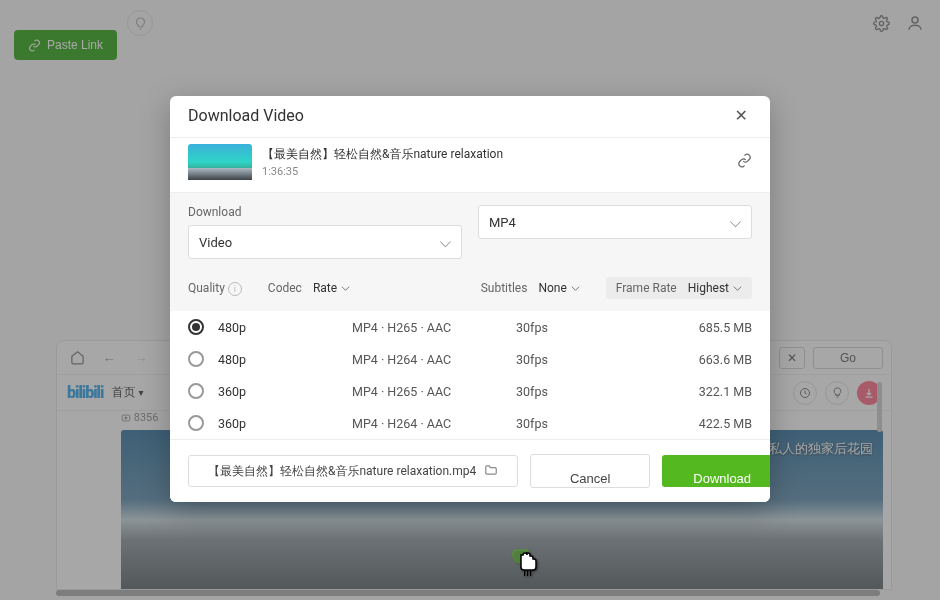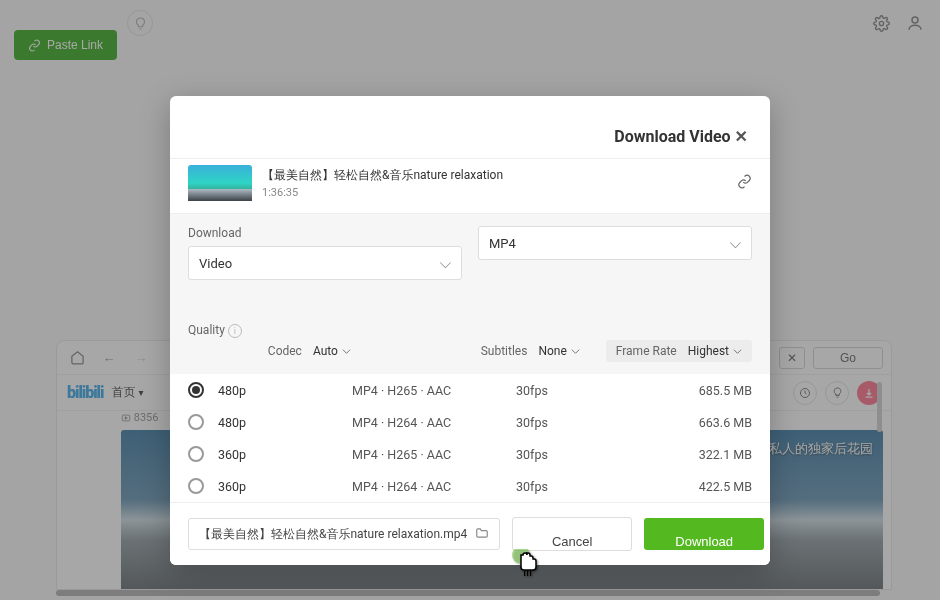--- a/index.html
+++ b/index.html
@@ -108,23 +108,22 @@
   }
   .modal {
     width: 600px;
     background: #fff;
     border-radius: 6px;
     box-shadow: 0 8px 30px rgba(0,0,0,0.25);
     display:flex; flex-direction:column;
     overflow:hidden;
   }
   .modal-header {
-    display:flex; align-items:center; justify-content:flex-end;
-    padding: 29px 18px 10px 18px;
-    font-weight: bold;
+    display:flex; align-items:center; justify-content:space-between;
+    padding: 8px 18px 10px 18px;
   }
   .modal-title { font-size:16px; color:#333; }
   .close-x { cursor:pointer; font-size:16px; color:#555; padding:2px 4px; }
   .modal hr { border:none; border-top:1px solid #eee; }
   .video-info-row {
     display:flex; align-items:center;
     padding: 6px 18px 12px 18px;
     gap: 10px;
   }
   .thumb {
@@ -155,21 +154,20 @@
   .chev::after { content:"⌵"; color:#888; font-size:15px;}
   .filter-row {
     display:flex; align-items:center; gap: 16px;
     padding: 8px 0 12px 0;
     font-size:12px; color:#666;
   }
   .pill {
     display:flex; align-items:center; gap:4px;
     padding: 4px 10px;
     border-radius:3px;
-    margin-top:42px;
   }
   .pill-active { background:#ececec; }
   .info-dot { width:14px; height:14px; border:1px solid #bbb; border-radius:50%; display:inline-flex; align-items:center; justify-content:center; font-size:9px; color:#bbb;}
   .subtitles { margin-left:auto; }
   .quality-list { background:#fff; }
   .q-row {
     display:flex; align-items:center;
     padding: 8px 18px;
     gap: 14px;
     font-size:12.5px;
@@ -190,21 +188,21 @@
     display:flex; gap:12px; align-items:center;
     background:#fff;
     border-top:1px solid #eee;
   }
   .filename-box {
     flex:1;
     height:32px;
     border:1px solid #ddd;
     border-radius:3px;
     display:flex; align-items:center;
-    padding: 0 10px;
+    padding: 0 19px;
     font-size:12px;
     color:#444;
     gap:8px;
     justify-content:space-between;
   }
   .folder-icon { color:#888;}
   .btn {
     height:20px; padding: 16px 24px; border-radius:3px; border:none;
     font-size:13px; cursor:pointer;
     min-width:120px;
@@ -342,21 +340,21 @@
         <div class="col">
           <div class="select">
             <span>MP4</span>
             <span class="chev"></span>
           </div>
         </div>
       </div>
       <div class="filter-row">
         <span><span>Quality</span> <span class="info-dot">i</span></span>
         <span class="pill">
-          <span>Codec</span>&nbsp;<span style="color:#333">Auto</span>
+          <span>Codec</span>&nbsp;<span style="color:#333">Rate</span>
           <svg width="9" height="9" viewBox="0 0 10 6">
               <path d="M1 1l4 4 4-4" stroke="#666" fill="none"></path>
             </svg>
         </span>
         <span class="pill subtitles">
           <span>Subtitles</span>&nbsp;<span style="color:#333">None</span>
           <svg width="9" height="9" viewBox="0 0 10 6">
               <path d="M1 1l4 4 4-4" stroke="#666" fill="none"></path>
             </svg>
         </span>

